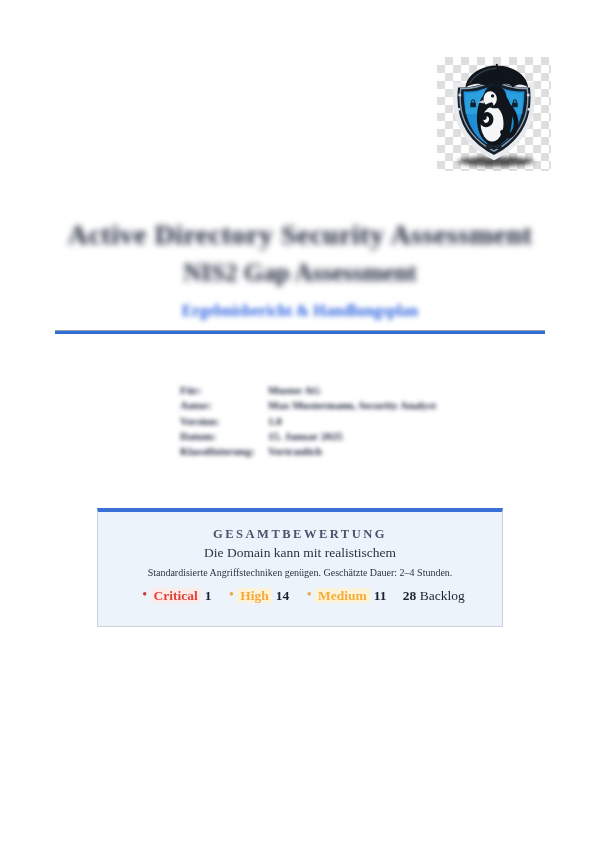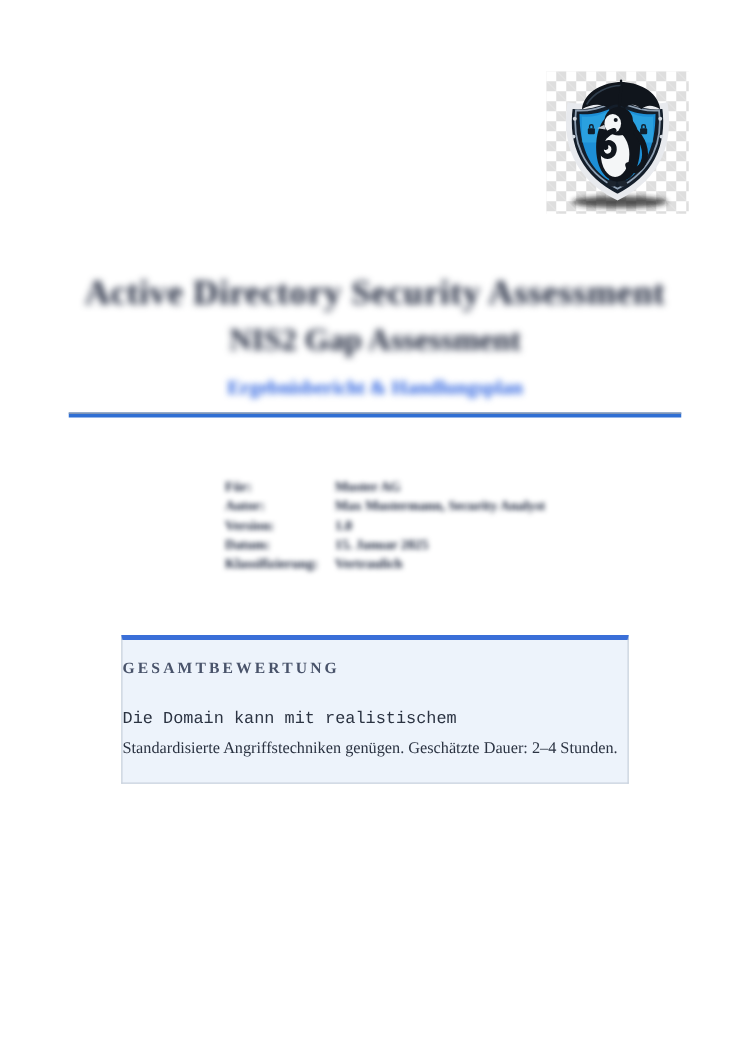--- a/index.html
+++ b/index.html
@@ -40,29 +40,29 @@
     position:absolute;left:180px;top:383px;filter:blur(2px);
     font-size:11px;color:#141e36;line-height:15.3px;
   }
   .meta-row{display:flex;}
   .meta-label{width:88px;font-weight:bold;}
   .meta-value{font-weight:bold;white-space:nowrap;}
   
   .summary{
     position:absolute;left:97px;top:508px;width:404px;height:114px;
     background:#edf3fb;border:1px solid #c9d2dd;border-top:4px solid #3a6fd8;
-    box-sizing:content-box;
+    text-align:center;box-sizing:content-box;
   }
   .summary-header{
     margin-top:15px;font-size:12.5px;font-weight:bold;letter-spacing:2.5px;
     color:#49536a;
   }
   .summary-line{font-size:13.5px;color:#2b3342;line-height:17px;}
-  .summary-line.first{margin-top:25px;font-family:Liberation Mono, monospace;}
-  .summary-small{margin-top:6px;font-size:13px;color:#2b3342;}
+  .summary-line.first{margin-top:2px;}
+  .summary-small{margin-top:6px;font-size:10px;color:#2b3342;}
   .badges{margin-top:9px;font-size:13.5px;color:#1c2330;}
   .badge-group{margin:0 7px;white-space:nowrap;}
   .dot{font-size:14px;vertical-align:1px;}
   .dot.critical{color:#cf3a30;}
   .dot.high{color:#f0a43c;}
   .dot.medium{color:#f0a43c;}
   .badge-label{font-weight:bold;padding:0 3px;border-radius:2px;}
   .badge-label.critical{color:#e0423a;background:#fcebe9;}
   .badge-label.high{color:#f5a83c;background:#fdf3d8;}
   .badge-label.medium{color:#f3ad3a;background:#fdf3d8;}
@@ -157,13 +157,23 @@
   <div class="meta-row">
     <span class="meta-label">Klassifizierung:</span>
     <span class="meta-value">Vertraulich</span>
   </div>
 </div>
 
 <div class="summary">
   <div class="summary-header">GESAMTBEWERTUNG</div>
   <div class="summary-line first">Die Domain kann mit realistischem</div>
   <div class="summary-small">Standardisierte Angriffstechniken genügen. Geschätzte Dauer: 2–4 Stunden.</div>
+  <div class="badges">
+    <span class="badge-group"><span class="dot critical">•</span>
+      <span class="badge-label critical">Critical</span><span class="badge-count">1</span></span>
+    <span class="badge-group"><span class="dot high">•</span>
+      <span class="badge-label high">High</span><span class="badge-count">14</span></span>
+    <span class="badge-group"><span class="dot medium">•</span>
+      <span class="badge-label medium">Medium</span><span class="badge-count">11</span></span>
+    <span class="backlog"><span class="backlog-count">28</span>
+      <span>Backlog</span></span>
+  </div>
 </div>
 
 </body></html>

